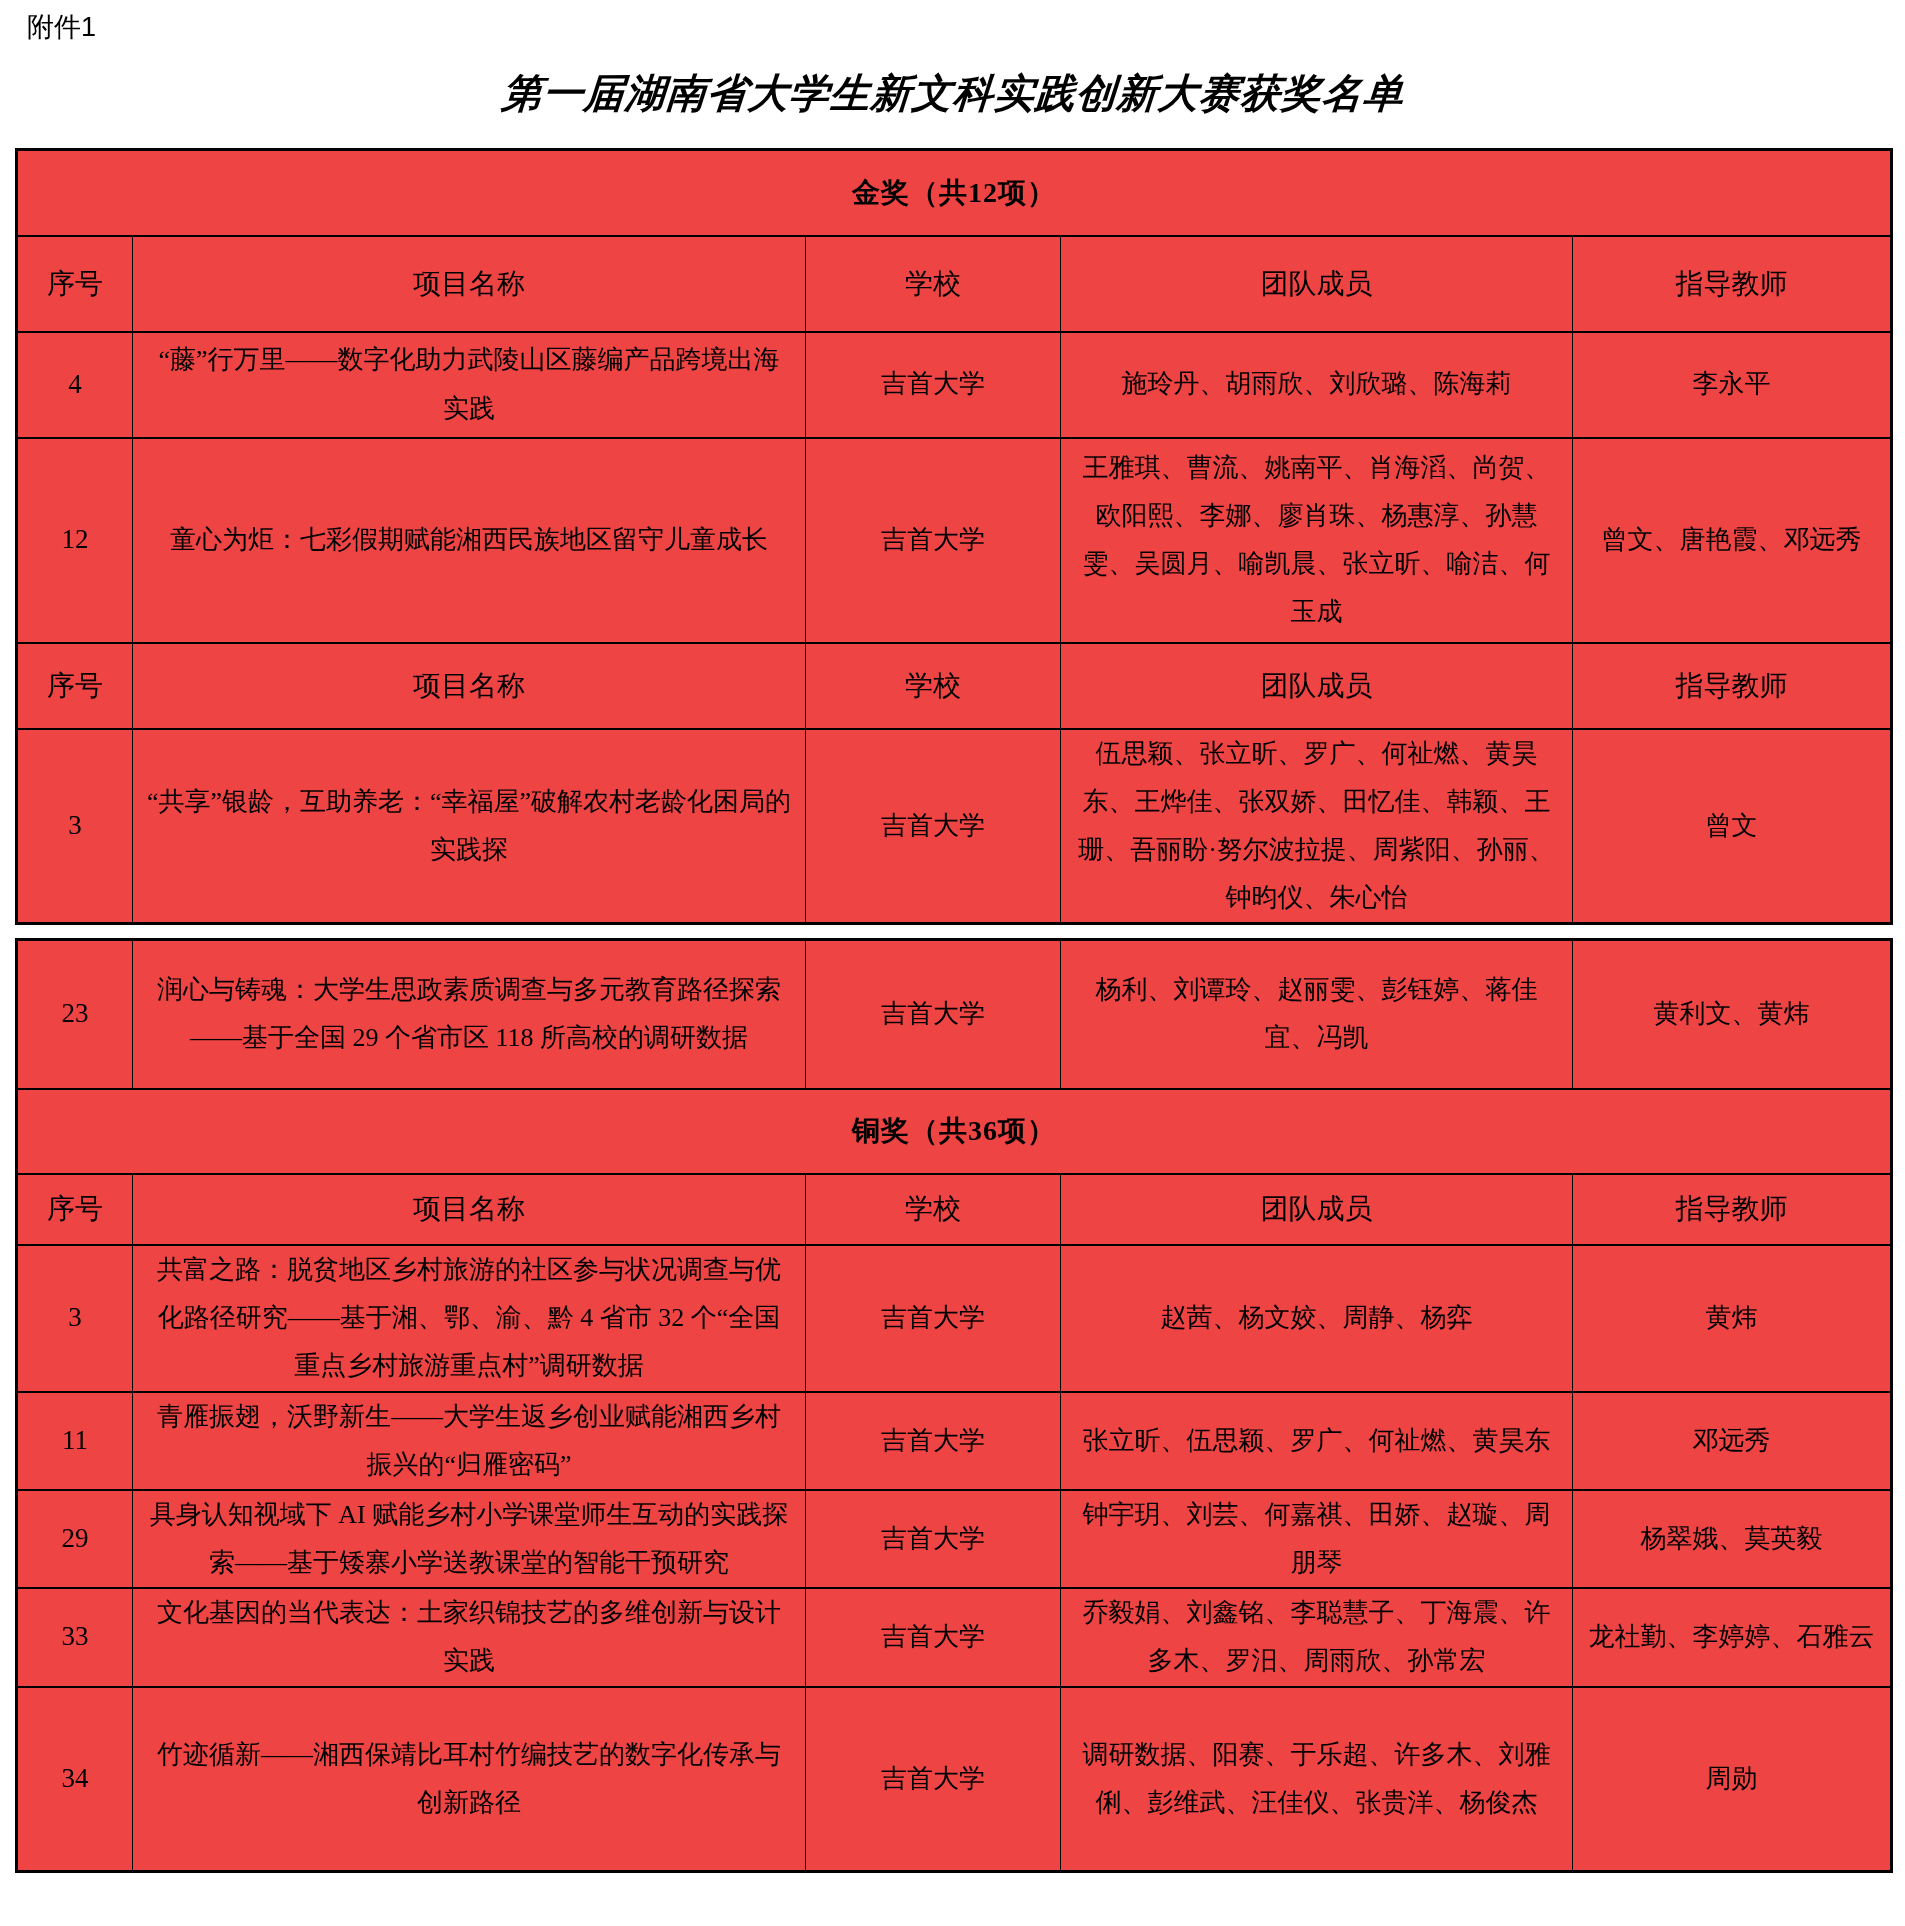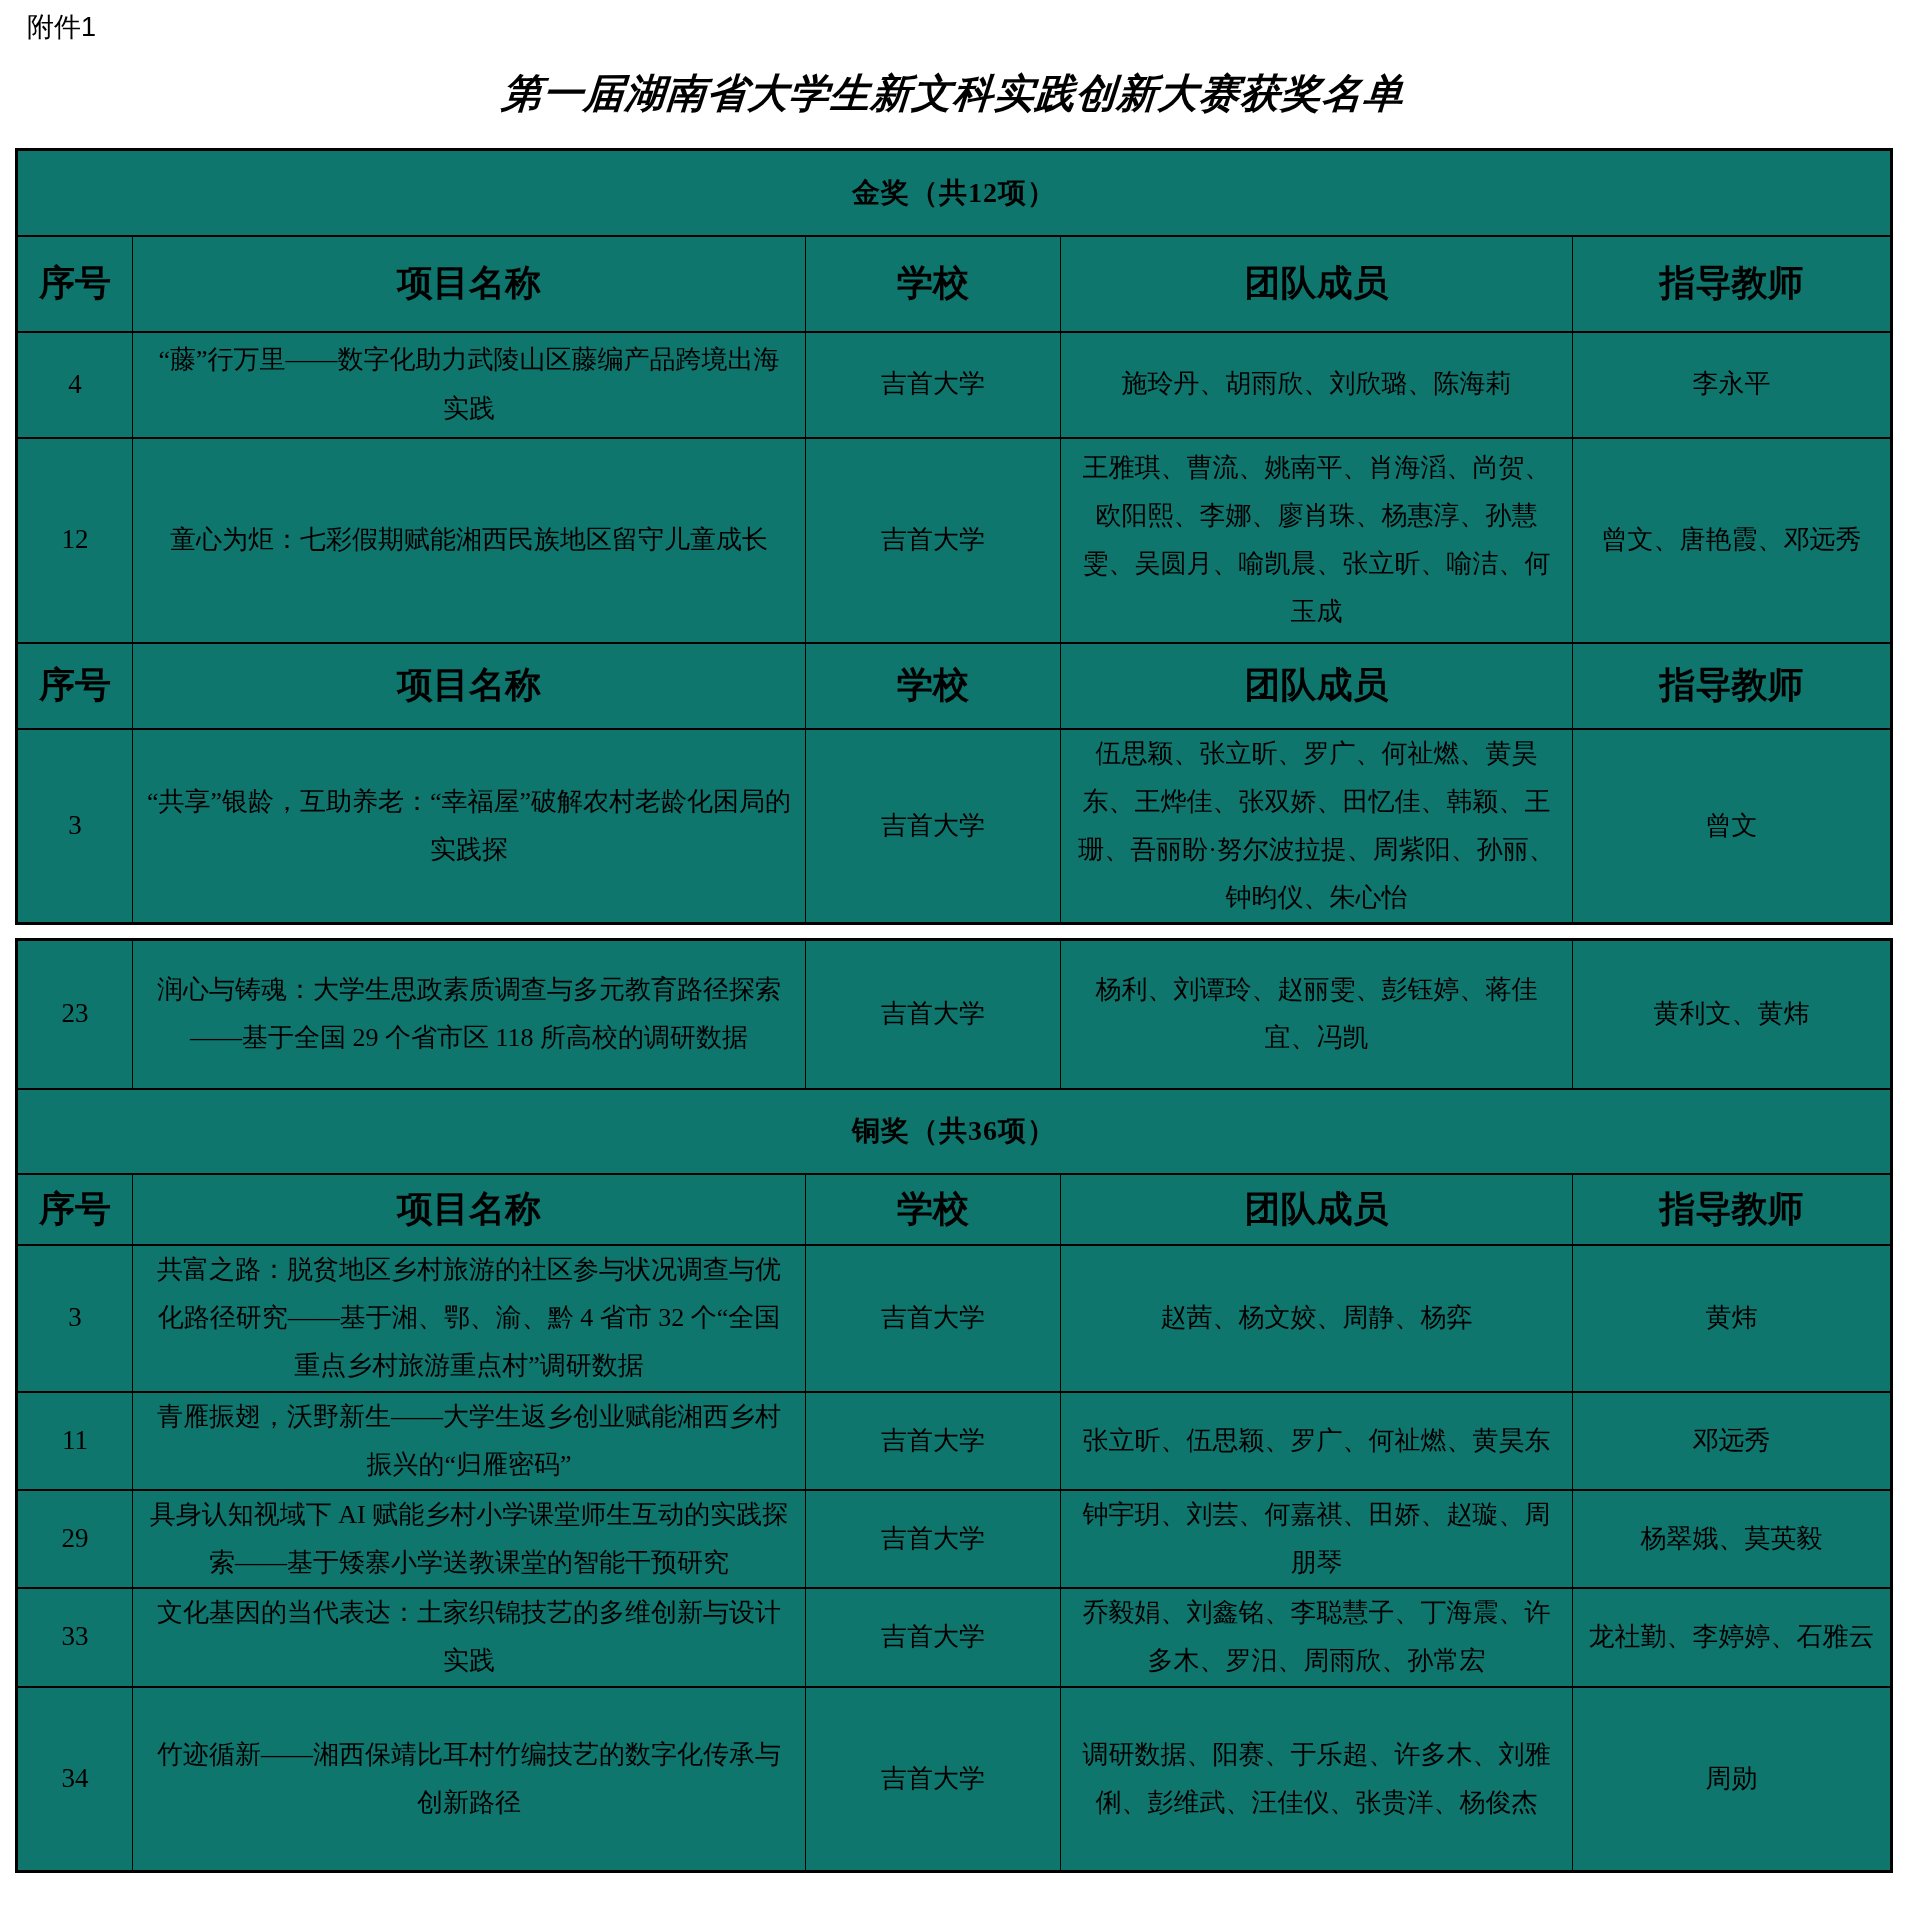--- a/index.html
+++ b/index.html
@@ -23,43 +23,43 @@
     font-size: 40px;
     font-weight: bold;
     font-style: italic;
     letter-spacing: 1px;
     transform: skewX(-4deg);
   }
   .awards-table {
     border-collapse: collapse;
     table-layout: fixed;
     width: 1876px;
-    background: #0f766e;
+    background: #ef4444;
   }
   .first-table { margin-top: 27px; }
   .table-gap { height: 13px; }
   .awards-table td, .awards-table th {
     border: 1.5px solid #000;
     border-top-width: 2px;
     border-bottom-width: 2px;
     vertical-align: middle;
     text-align: center;
     box-sizing: border-box;
     overflow: hidden;
     padding: 0 13px;
   }
   .awards-table { border: 3px solid #000; }
   .section-cell {
     font-weight: bold;
     font-size: 28px;
     letter-spacing: 1px;
   }
   .awards-table th {
-    font-weight: bold;
-    font-size: 36px;
+    font-weight: normal;
+    font-size: 28px;
   }
   .cell-text {
     font-size: 26px;
     line-height: 1.85;
   }
   .num-cell { font-size: 27px; }
 </style>
 </head>
 <body>
 

